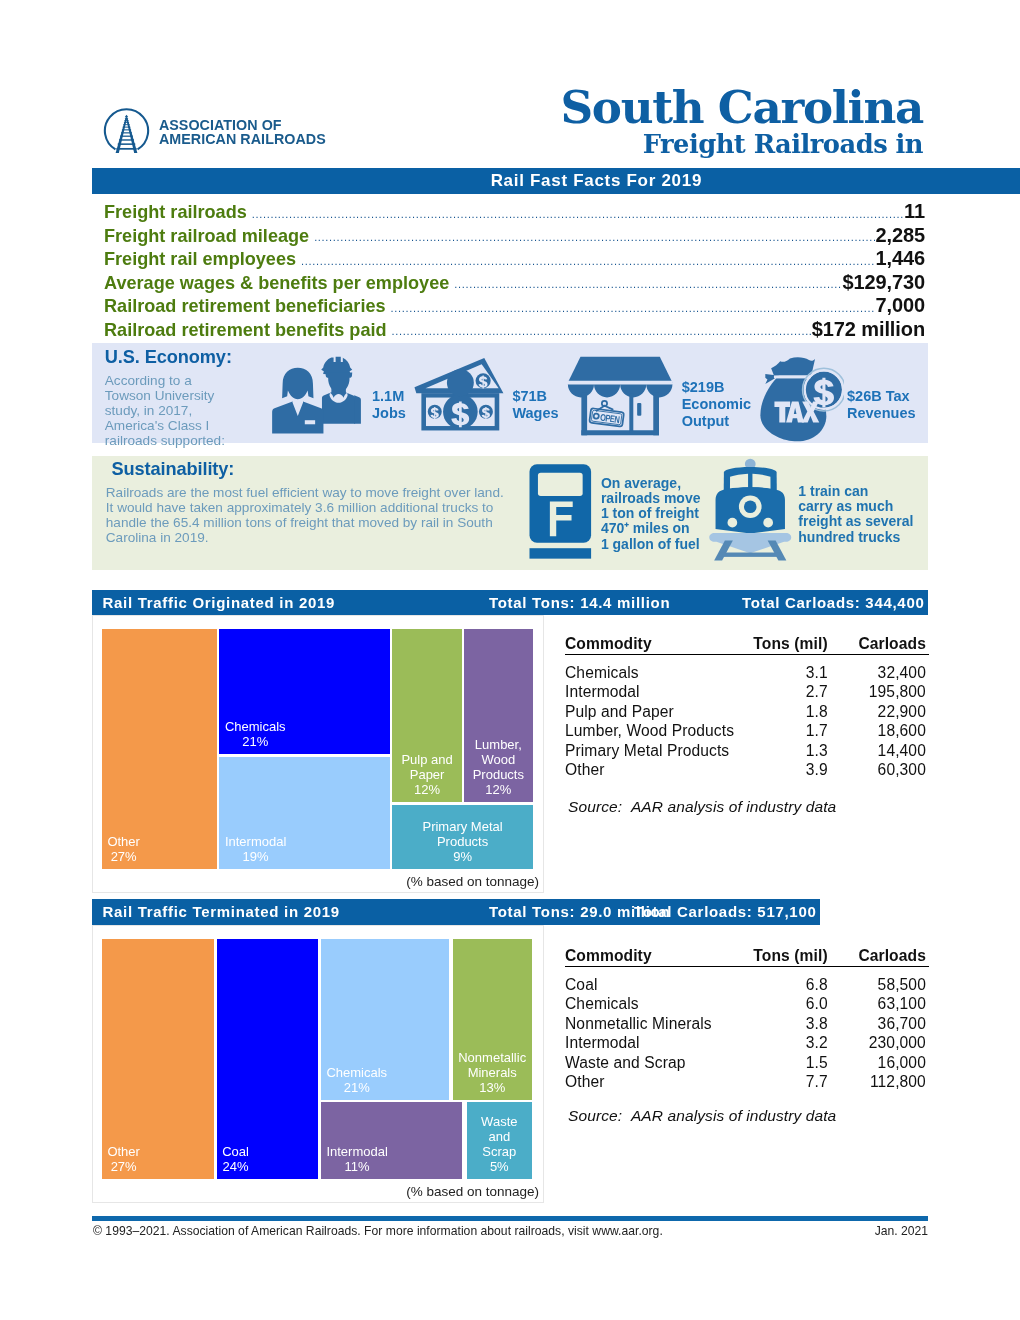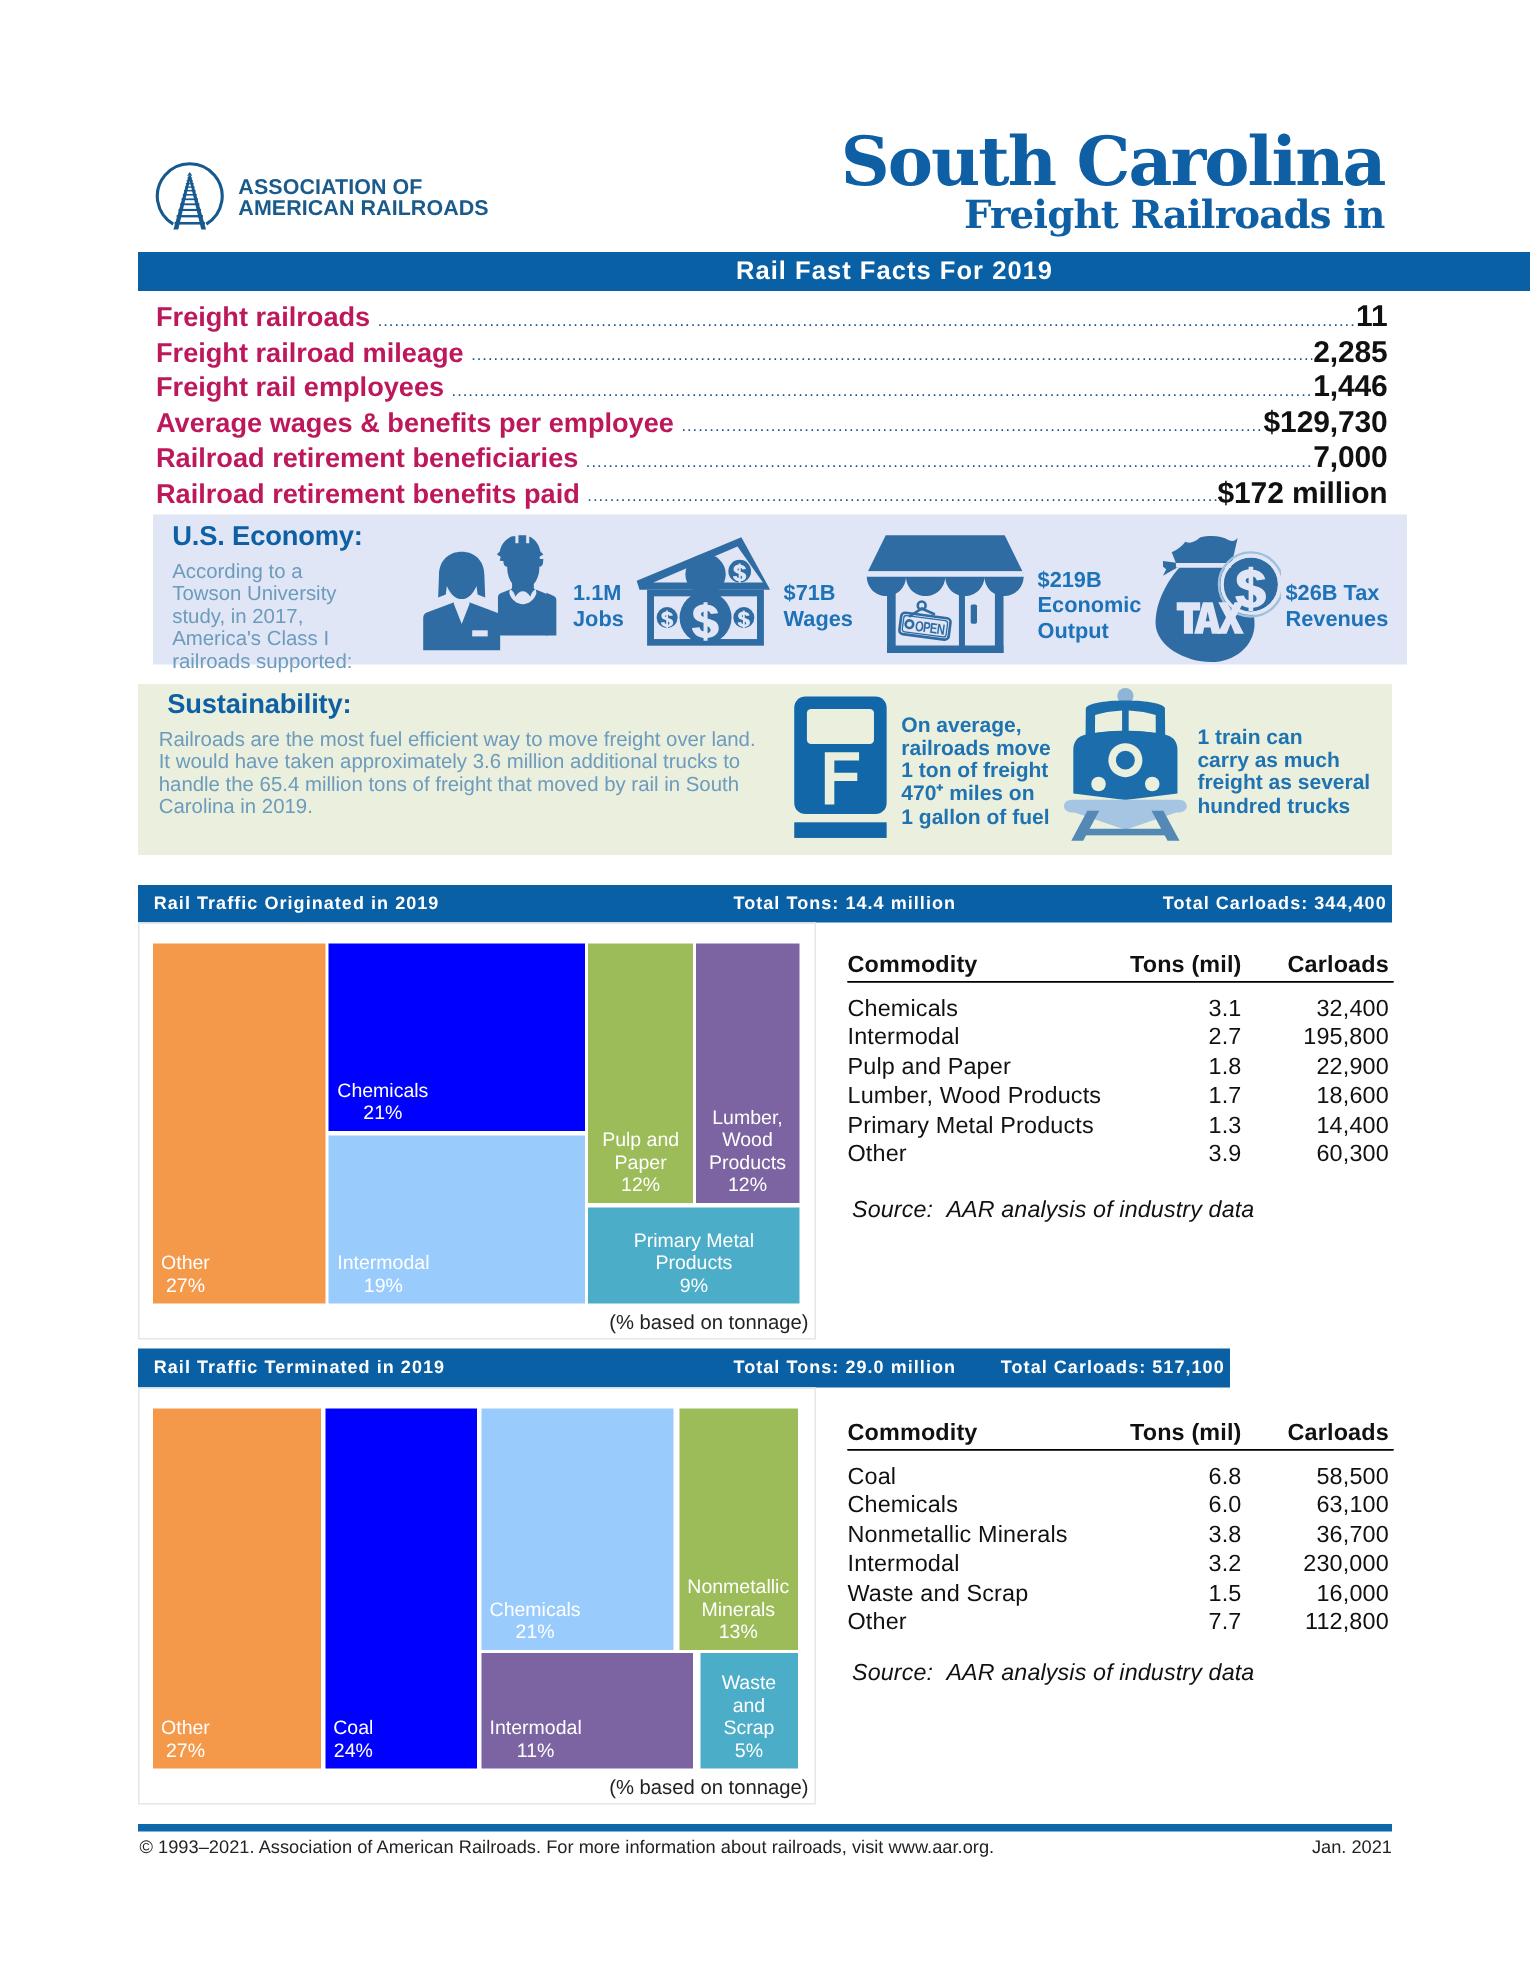--- a/index.html
+++ b/index.html
@@ -25,36 +25,36 @@
   
   .bluebar{background:#0A60A4;color:#fff;font-weight:700;}
 
   #fastfacts-bar{left:92px;top:168px;width:1008px;height:25.5px;
                  font-size:17px;line-height:25.5px;text-align:center;letter-spacing:0.7px;
                  text-indent:0.7px;}
 
   
   #fastfacts{left:104px;top:200px;width:821px;}
   .ff-row{display:flex;align-items:baseline;height:23.6px;}
-  .ff-label{color:#be185d;font-weight:700;font-size:18.1px;white-space:nowrap;}
+  .ff-label{color:#4d7c0f;font-weight:700;font-size:18.1px;white-space:nowrap;}
   .ff-dots{flex:1;overflow:hidden;white-space:nowrap;color:#15538F;
            font-size:11px;letter-spacing:0.67px;margin:0 0 0 5px;position:relative;top:-0.5px;}
   .ff-value{color:#111;font-weight:700;font-size:20px;white-space:nowrap;letter-spacing:-0.1px;}
 
   
-  #econ-panel{left:102px;top:343.3px;width:836px;height:100px;background:#E0E6F6;}
+  #econ-panel{left:92px;top:343.3px;width:836px;height:100px;background:#E0E6F6;}
   #sust-panel{left:92px;top:456px;width:836px;height:113.5px;background:#EAEFDE;}
   .panel-title{position:absolute;color:#0E5FA3;font-weight:700;font-size:18.2px;letter-spacing:-0.1px;}
   .panel-body{position:absolute;color:#6C9BBC;font-size:13.6px;line-height:15.1px;}
   .ic{position:absolute;}
   .icap{position:absolute;color:#1E72B8;font-weight:700;font-size:14.5px;line-height:16.9px;white-space:nowrap;}
   .scap{position:absolute;color:#1F73B0;font-weight:700;font-size:14px;line-height:15.3px;white-space:nowrap;}
 
   
-  .sec-bar{height:25.5px;color:#fff;font-weight:700;font-size:12px;line-height:25.5px;
+  .sec-bar{height:25.5px;color:#fff;font-weight:700;font-size:15px;line-height:25.5px;
            letter-spacing:0.7px;background:#0A60A4;position:absolute;white-space:nowrap;}
   .sec-bar .t1{position:absolute;left:10.5px;}
   .sec-bar .t2{position:absolute;left:397px;}
   .sec-bar .t3{position:absolute;right:3.5px;}
 
   
   .tm-box{position:absolute;border:1px solid #E6E6E6;background:#fff;}
   .tm{position:absolute;}
   .cell{position:absolute;box-sizing:border-box;color:#fff;text-align:center;
         font-size:13px;line-height:15px;overflow:hidden;}

